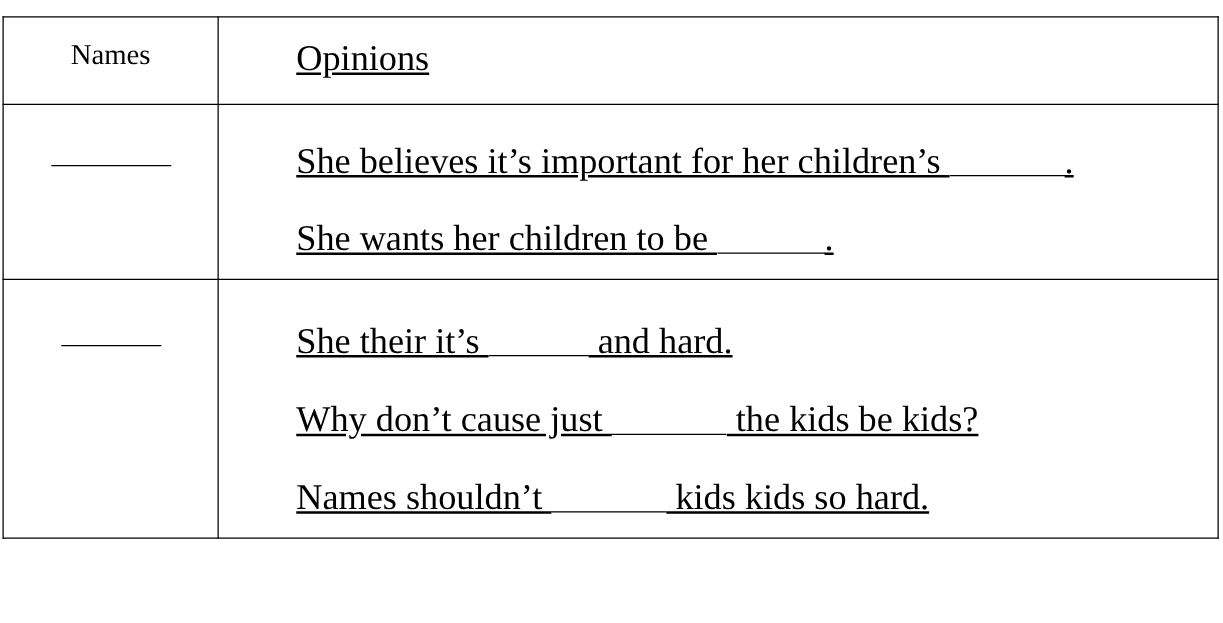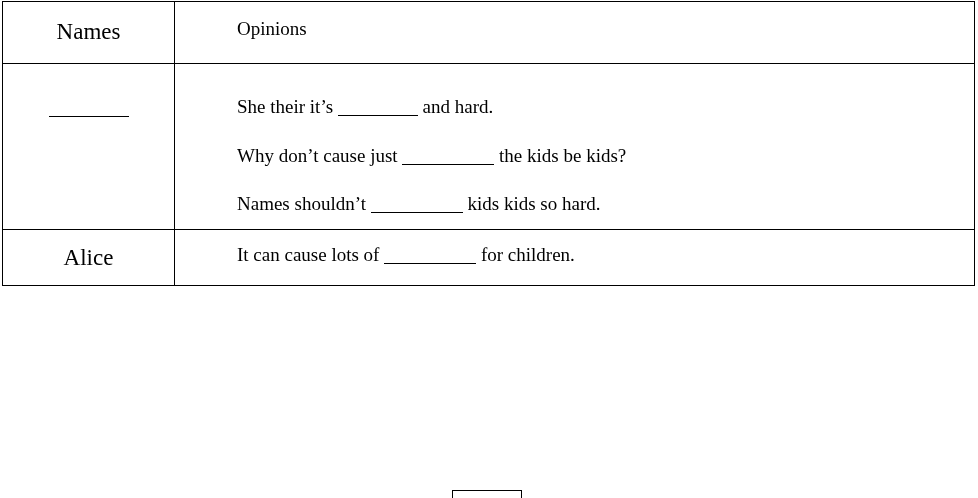--- a/index.html
+++ b/index.html
@@ -17,21 +17,21 @@
   .sheet {
     position: relative;
     width: 978px;
     height: 498px;
     box-sizing: border-box;
   }
   table.worksheet {
     border-collapse: collapse;
     width: 972px;
     margin-left: 2px;
-    margin-top: 1px;
+    margin-top: 13px;
     table-layout: fixed;
   }
   table.worksheet td {
     border: 1px solid #000000;
     vertical-align: top;
     padding: 0;
   }
   col.names-col { width: 172px; }
   col.opinions-col { width: 800px; }
 
@@ -39,22 +39,23 @@
     padding: 10px 0 12px 0;
   }
   .names-cell .cell-inner {
     text-align: center;
     font-size: 23px;
     line-height: 1.35;
   }
   .opinions-cell .cell-inner {
     padding-left: 62px;
     padding-right: 10px;
-    font-size: 19px;
+    font-size: 29px;
     line-height: 1.35;
+    text-decoration: underline;
   }
   .header-row .cell-inner {
     padding-top: 14px;
     padding-bottom: 16px;
   }
   .header-row .names-cell .cell-inner {
     text-align: center;
   }
   .header-row .opinions-cell .cell-inner {
     text-align: left;
@@ -124,48 +125,49 @@
             <span class="line">Names</span>
           </div>
         </td>
         <td class="opinions-cell">
           <div class="cell-inner">
             <span class="line">Opinions</span>
           </div>
         </td>
       </tr>
 
+      <tr class="row-names-1">
+        <td class="names-cell">
+          <div class="cell-inner">
+            <span class="blank-name w-long"></span>
+          </div>
+        </td>
+        <td class="opinions-cell">
+          <div class="cell-inner">
+            <span class="line"><span>She believes it’s important for her children’s </span><span class="blank b-92"></span><span>.</span></span>
+            <span class="line"><span>She wants her children to be </span><span class="blank b-86"></span><span>.</span></span>
+          </div>
+        </td>
+      </tr>
 
       <tr class="row-names-2">
         <td class="names-cell">
           <div class="cell-inner">
             <span class="blank-name w-short"></span>
           </div>
         </td>
         <td class="opinions-cell">
           <div class="cell-inner">
             <span class="line"><span>She their it’s </span><span class="blank b-80"></span><span> and hard.</span></span>
             <span class="line"><span>Why don’t cause just </span><span class="blank b-92"></span><span> the kids be kids?</span></span>
             <span class="line"><span>Names shouldn’t </span><span class="blank b-92"></span><span> kids kids so hard.</span></span>
           </div>
         </td>
       </tr>
 
 
-      <tr class="row-alice">
-        <td class="names-cell">
-          <div class="cell-inner">
-            <span class="line">Alice</span>
-          </div>
-        </td>
-        <td class="opinions-cell">
-          <div class="cell-inner">
-            <span class="line"><span>It can cause lots of </span><span class="blank b-92"></span><span> for children.</span></span>
-          </div>
-        </td>
-      </tr>
 
     </tbody>
   </table>
 
   <div class="bottom-stub"></div>
 
 </div>
 
 </body></html>

